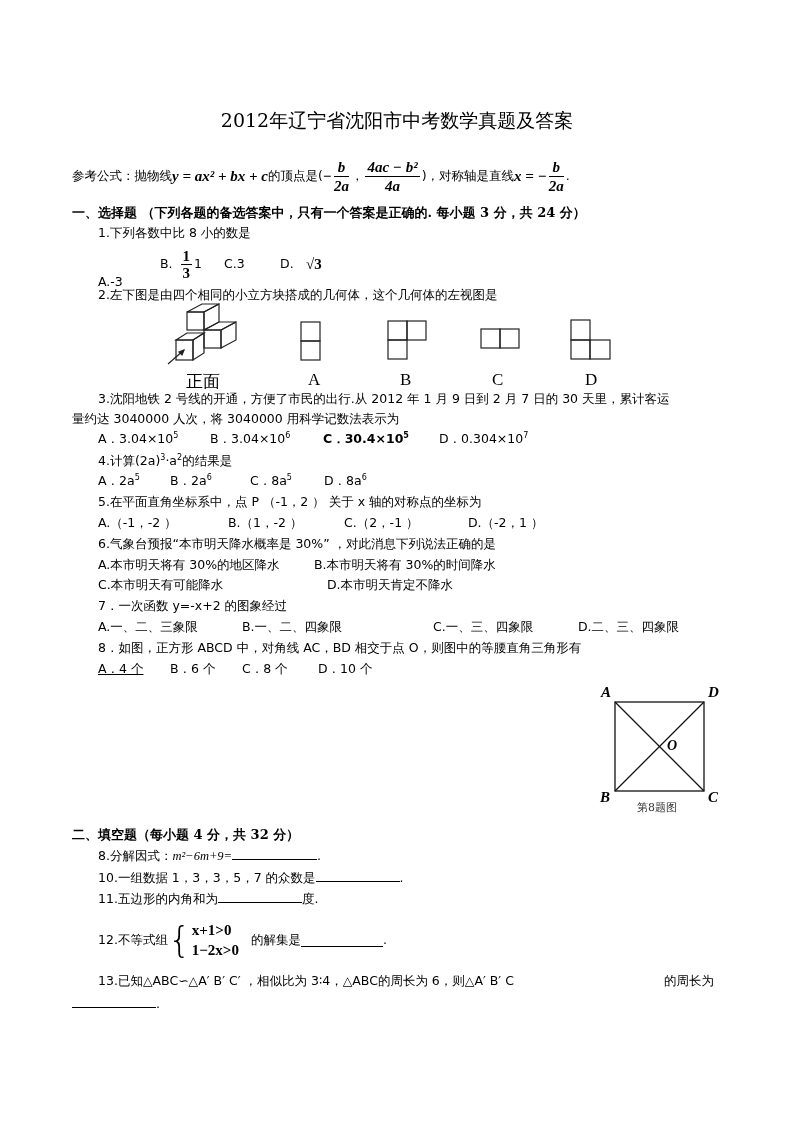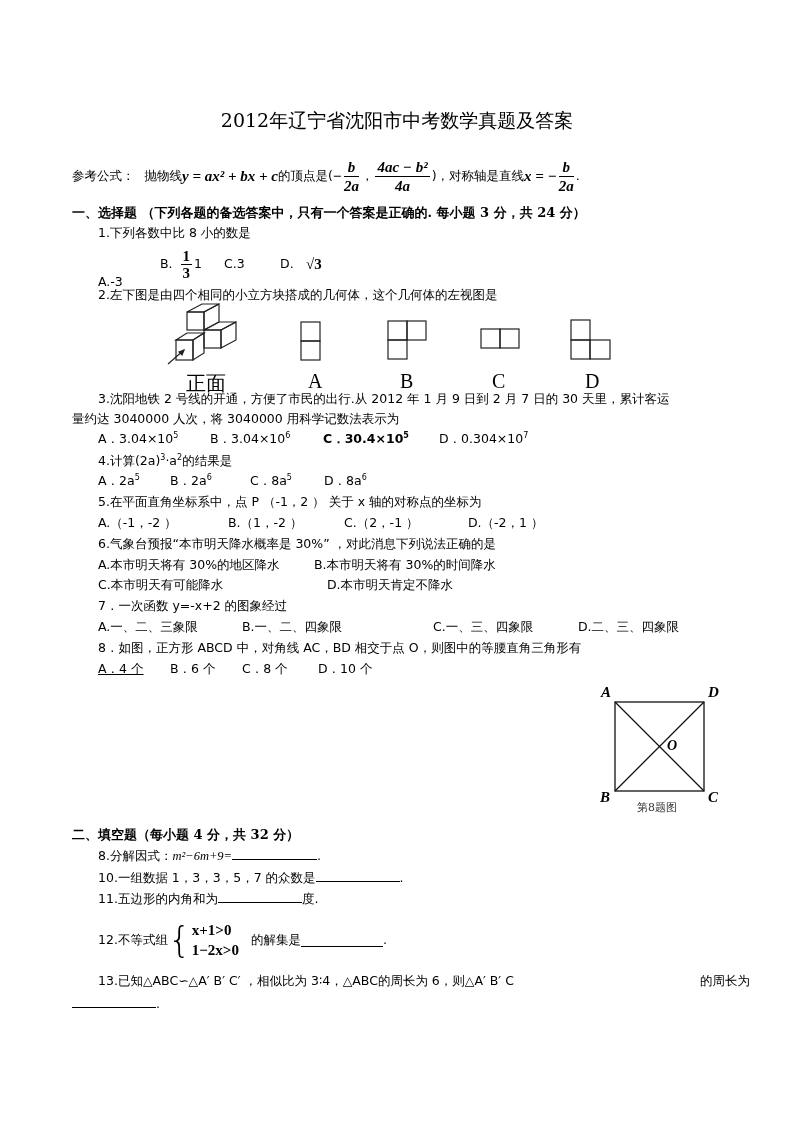--- a/index.html
+++ b/index.html
@@ -9,31 +9,31 @@
   .t { font-size: 12.5px; line-height: 16px; }
   .title { font-family: "DejaVu Serif", "Liberation Serif", serif; font-size: 19px; left: 0; width: 794px; text-align: center; top: 108px; }
   .sec { font-size: 13px; font-weight: bold; font-family: "DejaVu Serif", "Liberation Serif", serif; }
   .mathb { font-family: "Liberation Serif", "DejaVu Serif", serif; font-weight: bold; font-style: italic; font-size: 15px; }
   .frac { display: inline-block; vertical-align: middle; text-align: center; margin: 0 2px; }
   .frac .num { display: block; border-bottom: 1px solid #000; padding: 0 2px; line-height: 18px; }
   .frac .den { display: block; line-height: 18px; }
   .blank { display: inline-block; border-bottom: 1px solid #000; height: 12px; vertical-align: baseline; }
   .opt { display: inline-block; }
   sup { font-size: 8px; vertical-align: top; line-height: 10px; }
-  .fig-label { font-family: "Liberation Serif", "DejaVu Serif", serif; font-size: 20px; }
+  .fig-label { font-family: "Liberation Serif", "DejaVu Serif", serif; font-size: 17px; }
   .ital { font-style: italic; font-family: "Liberation Serif", serif; }
 </style>
 </head>
 <body>
 
 <div class="abs title">2012年辽宁省沈阳市中考数学真题及答案</div>
 
 <div class="abs t" style="left:72px; top:156px; height:40px; display:flex; align-items:center;">
   <span>参考公式：</span>
-  <span style="margin-left:10px;">抛物线</span>
+  <span style="">抛物线</span>
   <span class="mathb">y = ax² + bx + c</span>
   <span>的顶点是(</span>
   <span class="mathb">−</span>
   <span class="frac mathb">
     <span class="num">b</span>
     <span class="den">2a</span>
   </span>
   <span>，</span>
   <span class="frac mathb">
     <span class="num">4ac − b²</span>
@@ -194,16 +194,16 @@
   <span style="display:inline-flex; flex-direction:column; font-family:'Liberation Serif', serif; font-weight:bold; font-size:15px; line-height:20px;">
     <span>x+1&gt;0</span>
     <span>1−2x&gt;0</span>
   </span>
   <span style="margin-left:12px;">的解集是</span>
     <span class="blank" style="width:82px;"></span>
     <span>.</span>
 </div>
 
 <div class="abs t" style="left:98px; top:973px;">13.已知△ABC∽△A′ B′ C′ ，相似比为 3∶4，△ABC的周长为 6，则△A′ B′ C</div>
-<div class="abs t" style="left:664px; top:973px;margin-left:36px;">的周长为</div>
+<div class="abs t" style="left:664px; top:973px;">的周长为</div>
 <div class="abs t" style="left:72px; top:995px;">
   <span class="blank" style="width:84px;"></span><span>.</span>
 </div>
 
 </body></html>

